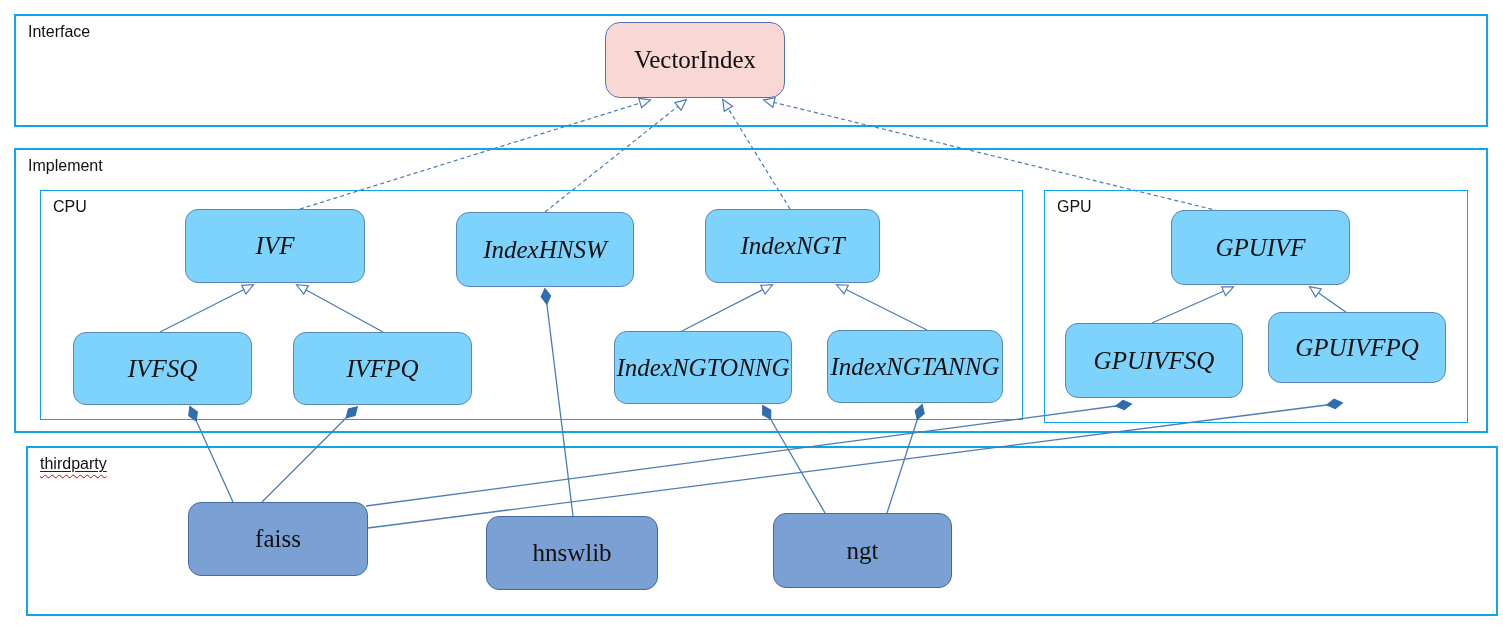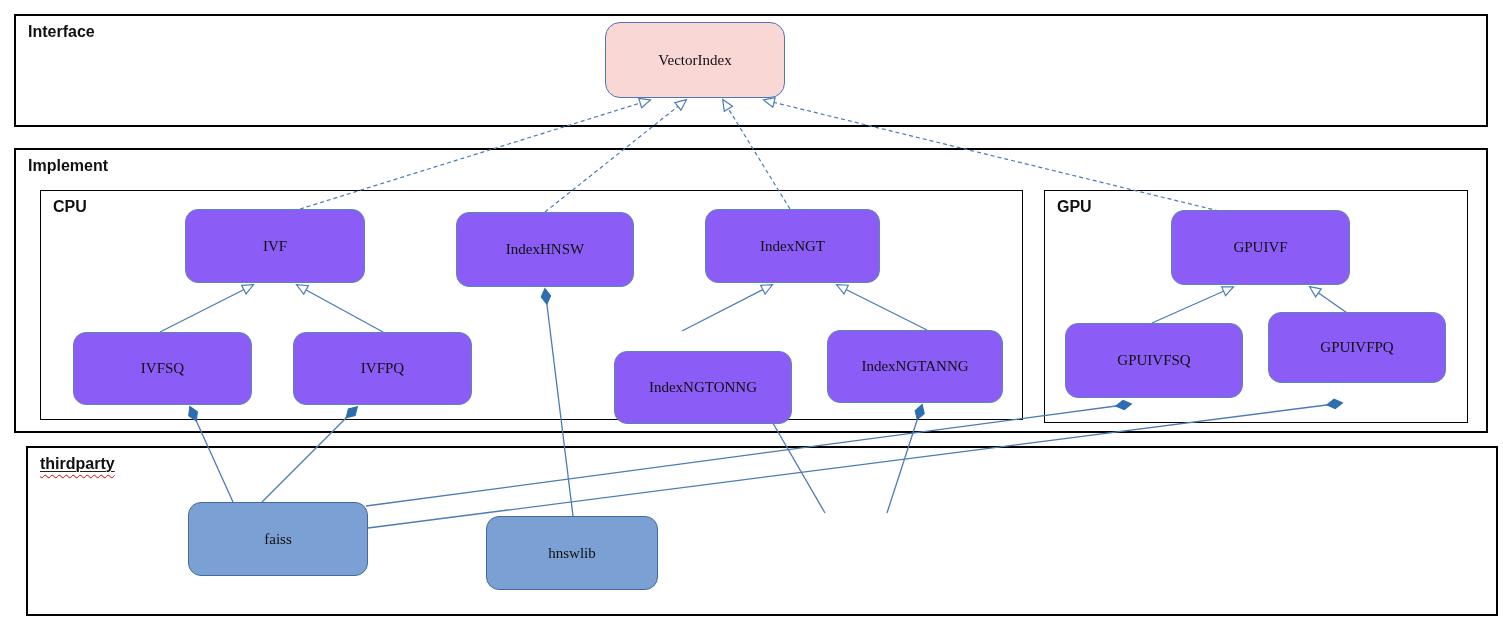--- a/index.html
+++ b/index.html
@@ -1,28 +1,28 @@
 <!DOCTYPE html>
 <html><head>
 <meta charset="utf-8">
 <style>
   html,body{margin:0;padding:0;background:#ffffff;}
   #stage{position:relative;width:1503px;height:628px;background:#ffffff;overflow:hidden;
          font-family:"Liberation Sans",sans-serif;}
-  .container{position:absolute;box-sizing:border-box;border:2px solid #000000;background:transparent;z-index:1;font-weight:bold;}
+  .container{position:absolute;box-sizing:border-box;border:2px solid #0ea5e9;background:transparent;z-index:1;}
   .container.inner{border-width:1.5px;}
   .container-label{position:absolute;top:7px;left:12px;font-size:16px;color:#111111;
                    font-family:"Liberation Sans",sans-serif;white-space:nowrap;}
   .squiggle{text-decoration:underline wavy #cc0000;text-decoration-thickness:1px;text-underline-offset:5px;}
   .squiggle-inner{text-decoration:underline solid #222222;text-decoration-thickness:1px;text-underline-offset:2px;}
   .node{position:absolute;box-sizing:border-box;border-radius:13px;display:flex;align-items:center;
-        justify-content:center;font-family:"Liberation Serif",serif;font-size:15px;color:#101010;
+        justify-content:center;font-family:"Liberation Serif",serif;font-size:25px;color:#101010;
         z-index:3;border:1.5px solid #4f74b8;text-align:center;}
   .node.interface{background:#f8d7d5;border-color:#4f74b8;border-radius:15px;}
-  .node.impl{background:#8b5cf6;border-color:#5a87b5;}
+  .node.impl{background:#7dd3fc;border-color:#5a87b5;font-style:italic;}
   .node.thirdparty{background:#7aa0d4;border-color:#44699e;}
   #edges{position:absolute;left:0;top:0;z-index:2;}
   .edge{stroke:#4a7cb5;fill:none;}
   .edge.realization{stroke-width:1.2;stroke-dasharray:4 3;}
   .edge.generalization{stroke-width:1.3;}
   .edge.composition{stroke-width:1.3;}
 </style>
 </head>
 <body>
 
@@ -83,31 +83,34 @@
     </div>
     <div class="node impl" style="left: 1171px; top: 210px; width: 179px; height: 75px;">
       <span>GPUIVF</span>
     </div>
     <div class="node impl" style="left: 73px; top: 332px; width: 179px; height: 73px;">
       <span>IVFSQ</span>
     </div>
     <div class="node impl" style="left: 293px; top: 332px; width: 179px; height: 73px;">
       <span>IVFPQ</span>
     </div>
-    <div class="node impl" style="left: 614px; top: 331px; width: 178px; height: 73px; margin-top: 20px;">
+    <div class="node impl" style="left: 614px; top: 331px; width: 178px; height: 73px;">
       <span>IndexNGTONNG</span>
     </div>
     <div class="node impl" style="left: 827px; top: 330px; width: 176px; height: 73px;">
       <span>IndexNGTANNG</span>
     </div>
     <div class="node impl" style="left: 1065px; top: 323px; width: 178px; height: 75px;">
       <span>GPUIVFSQ</span>
     </div>
     <div class="node impl" style="left: 1268px; top: 312px; width: 178px; height: 71px;">
       <span>GPUIVFPQ</span>
     </div>
     <div class="node thirdparty" style="left: 188px; top: 502px; width: 180px; height: 74px;">
       <span>faiss</span>
     </div>
     <div class="node thirdparty" style="left: 486px; top: 516px; width: 172px; height: 74px;">
       <span>hnswlib</span>
     </div>
+    <div class="node thirdparty" style="left: 773px; top: 513px; width: 179px; height: 75px;">
+      <span>ngt</span>
+    </div>
   </div>
 
 </body></html>

